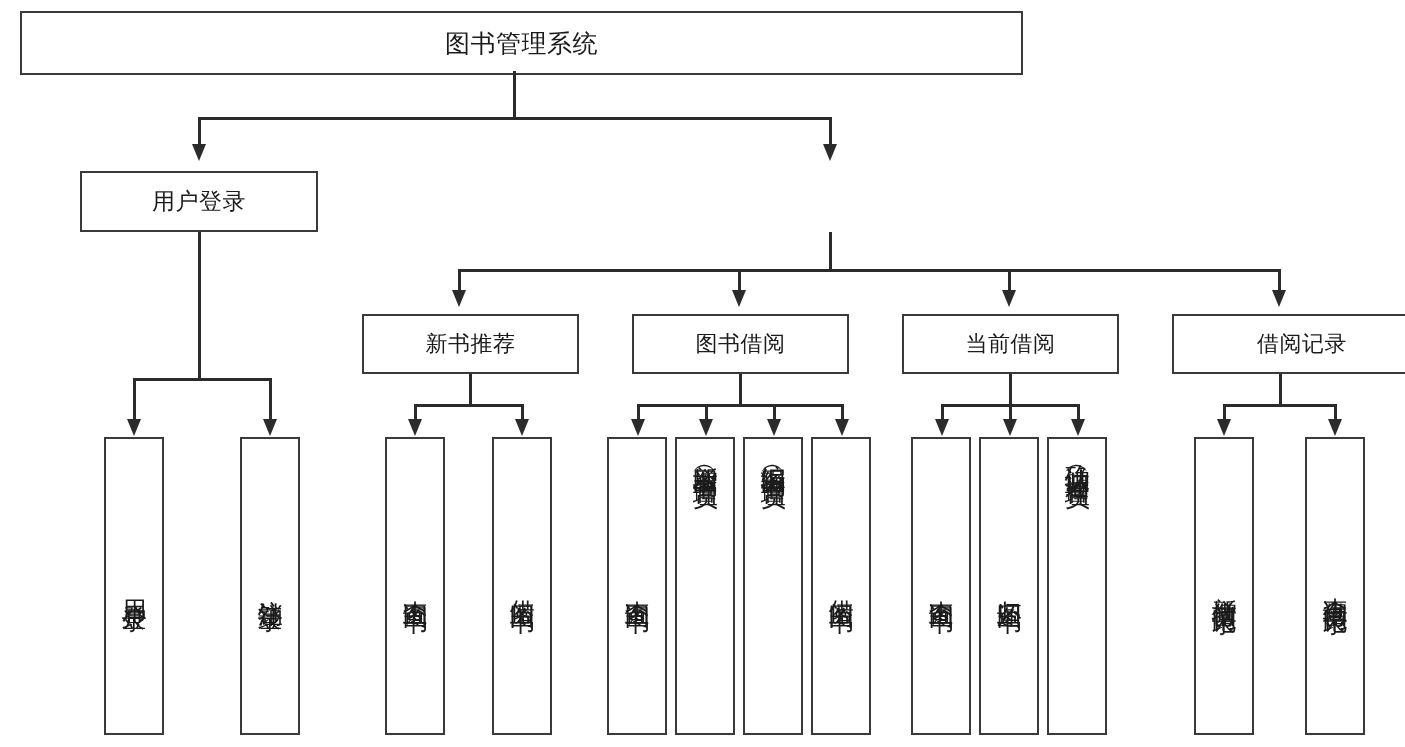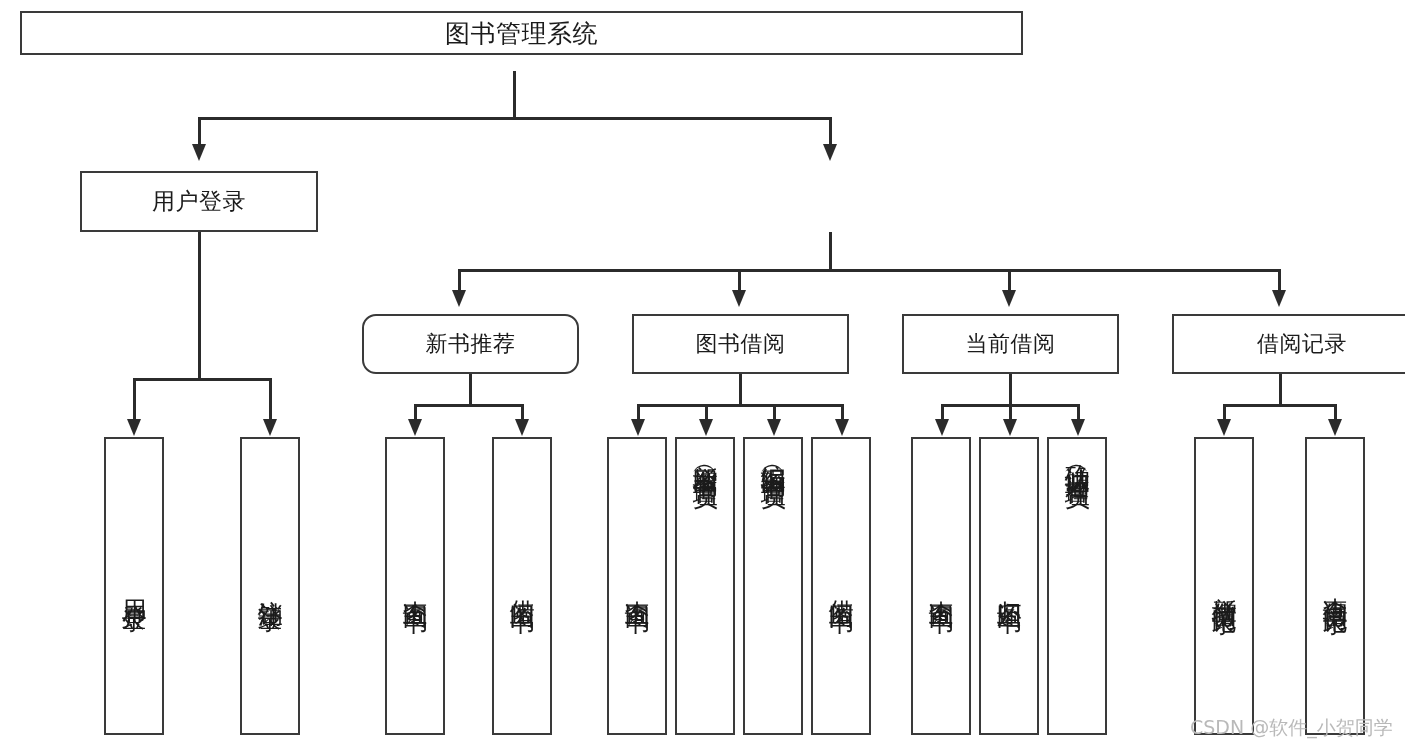--- a/index.html
+++ b/index.html
@@ -81,21 +81,21 @@
     font-size: 19px;
     white-space: nowrap;
     font-family: "DejaVu Sans", "Liberation Sans", sans-serif;
   }
 </style>
 </head>
 <body>
 
 <div id="canvas">
 
-  <div class="node root" style="left:20px; top:11px; width:1003px; height:44px;">
+  <div class="node root" style="left:20px; top:11px; width:1003px; height:64px;">
     <span class="lbl">图书管理系统</span>
   </div>
 
   <div class="vline" style="left:513px; top:71px; width:2.5px; height:47px;"></div>
 
   <div class="hline" style="left:198px; top:117px; width:634px;"></div>
 
   <div class="vline" style="left:198px; top:117px; height:28px;"></div>
   <div class="arrow" style="left:192px; top:144px;"></div>
 
@@ -129,21 +129,21 @@
 
   <div class="vline" style="left:738px; top:269px; height:22px;"></div>
   <div class="arrow" style="left:732px; top:290px;"></div>
 
   <div class="vline" style="left:1008px; top:269px; height:22px;"></div>
   <div class="arrow" style="left:1002px; top:290px;"></div>
 
   <div class="vline" style="left:1278px; top:269px; height:22px;"></div>
   <div class="arrow" style="left:1272px; top:290px;"></div>
 
-  <div class="node tier3" style="left:362px; top:314px; width:217px; height:60px;border-radius:14px;">
+  <div class="node tier3" style="left:362px; top:314px; width:217px; height:60px;">
     <span class="lbl">新书推荐</span>
   </div>
   <div class="node tier3" style="left:902px; top:314px; width:217px; height:60px;">
     <span class="lbl">当前借阅</span>
   </div>
   <div class="node tier3" style="left:632px; top:314px; width:217px; height:60px;">
     <span class="lbl">图书借阅</span>
   </div>
   <div class="node tier3" style="left:1172px; top:314px; width:260px; height:60px;">
     <span class="lbl">借阅记录</span>
@@ -213,17 +213,14 @@
   <div class="vline" style="left:1334px; top:404px; height:16px;"></div>
   <div class="arrow" style="left:1328px; top:419px;"></div>
 
   <div class="node leaf" style="left:1194px; top:437px; width:60px; height:298px;">
     <span class="lbl">新增借阅记录</span>
   </div>
   <div class="node leaf" style="left:1305px; top:437px; width:60px; height:298px;">
     <span class="lbl">查询借阅记录</span>
   </div>
 
-  <div id="watermark" style="left:1190px; top:715px;">
-    <span>CSDN @软件_小贺同学</span>
-  </div>
 
 </div>
 
 </body></html>

